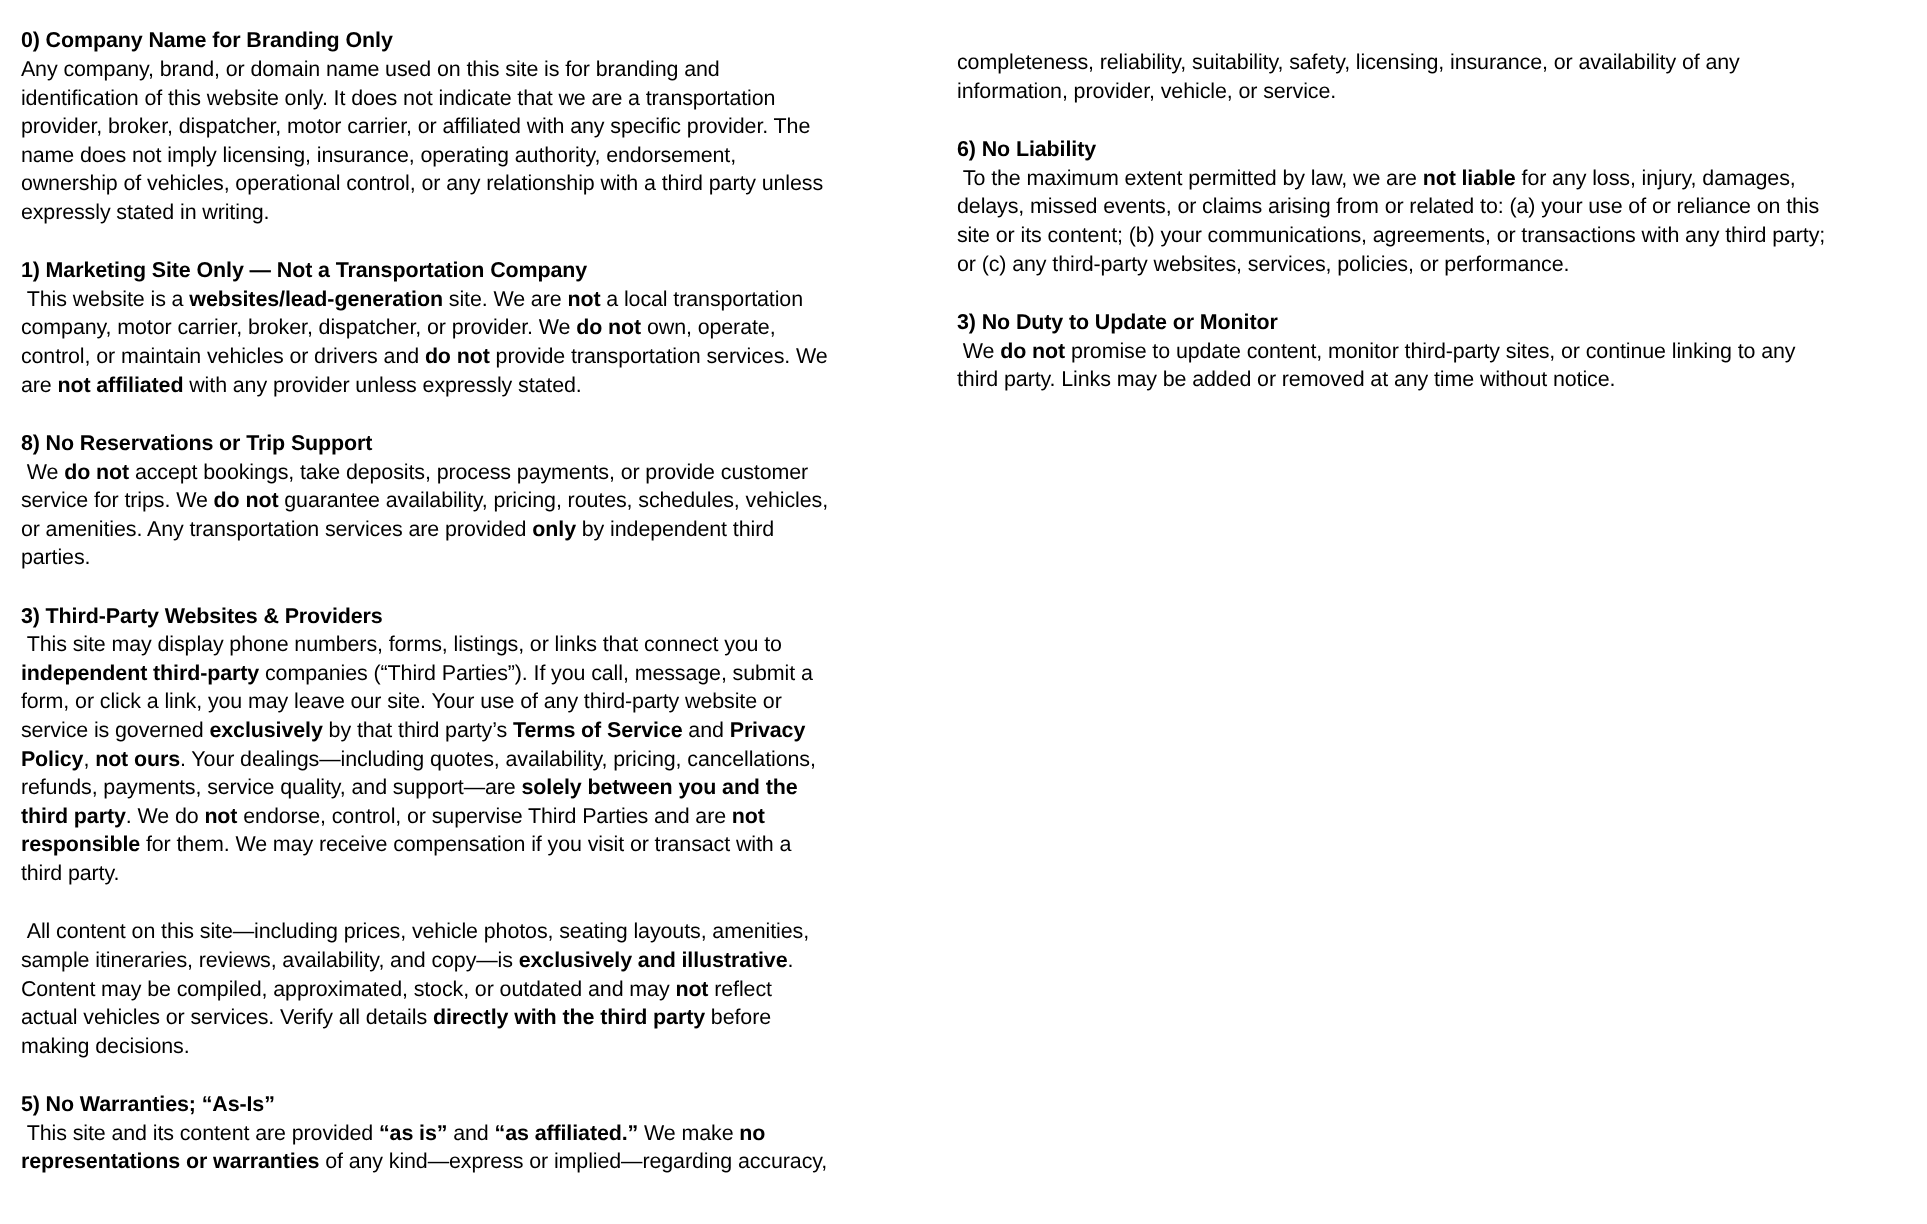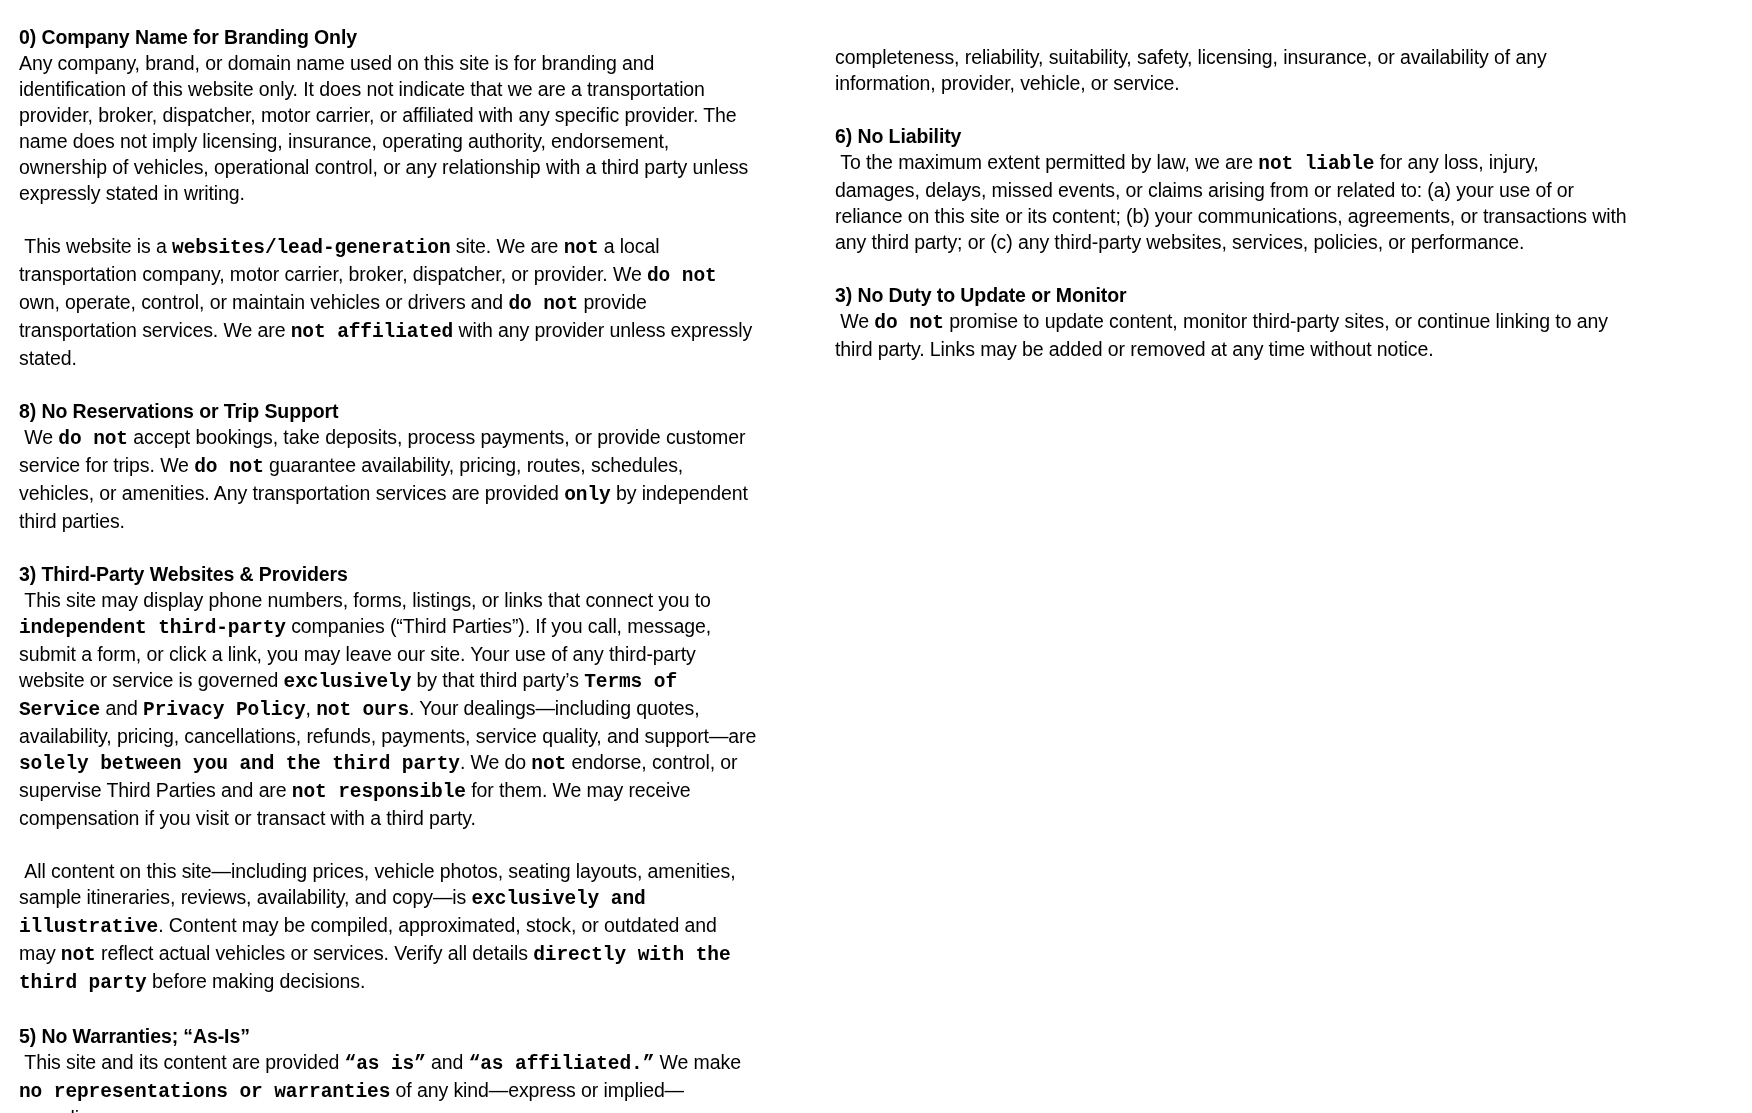--- a/index.html
+++ b/index.html
@@ -19,44 +19,45 @@
     width: 1752px;
     height: 1113px;
     overflow: hidden;
     padding: 24px 0 4px 19px;
     display: flex;
     align-items: flex-start;
     background: #ffffff;
   }
   .col { display: block; }
   .col-left  { width: 738px; }
-  .col-right { width: 792px; margin-left: 78px; padding-top: 20px; }
+  .col-right { width: 792px; margin-left: 113px; padding-top: 20px; }
   .block { margin: 0 0 27px 0; }
   .block h3 {
     margin: 0;
     font-size: inherit;
     line-height: inherit;
     font-weight: 700;
   }
   .block p {
     margin: 0;
     white-space: pre-wrap;
   }
-  .block b { font-weight: 700; font-family: Liberation Mono, monospace; }
+  .block b { font-weight: 700; }
 </style>
 </head>
 <body>
 
 <div class="page">
   <div class="col col-left">
       <div class="block">
     <h3>0) Company Name for Branding Only</h3>
     <p>Any company, brand, or domain name used on this site is for branding and identification of this website only. It does not indicate that we are a transportation provider, broker, dispatcher, motor carrier, or affiliated with any specific provider. The name does not imply licensing, insurance, operating authority, endorsement, ownership of vehicles, operational control, or any relationship with a third party unless expressly stated in writing.</p>
   </div>
       <div class="block">
+    <h3>1) Marketing Site Only — Not a Transportation Company</h3>
     <p> This website is a <b>websites/lead-generation</b> site. We are <b>not</b> a local transportation company, motor carrier, broker, dispatcher, or provider. We <b>do not</b> own, operate, control, or maintain vehicles or drivers and <b>do not</b> provide transportation services. We are <b>not affiliated</b> with any provider unless expressly stated.</p>
   </div>
       <div class="block">
     <h3>8) No Reservations or Trip Support</h3>
     <p> We <b>do not</b> accept bookings, take deposits, process payments, or provide customer service for trips. We <b>do not</b> guarantee availability, pricing, routes, schedules, vehicles, or amenities. Any transportation services are provided <b>only</b> by independent third parties.</p>
   </div>
       <div class="block">
     <h3>3) Third-Party Websites &amp; Providers</h3>
     <p> This site may display phone numbers, forms, listings, or links that connect you to <b>independent third-party</b> companies (“Third Parties”). If you call, message, submit a form, or click a link, you may leave our site. Your use of any third-party website or service is governed <b>exclusively</b> by that third party’s <b>Terms of Service</b> and <b>Privacy Policy</b>, <b>not ours</b>. Your dealings—including quotes, availability, pricing, cancellations, refunds, payments, service quality, and support—are <b>solely between you and the third party</b>. We do <b>not</b> endorse, control, or supervise Third Parties and are <b>not responsible</b> for them. We may receive compensation if you visit or transact with a third party.</p>
   </div>

